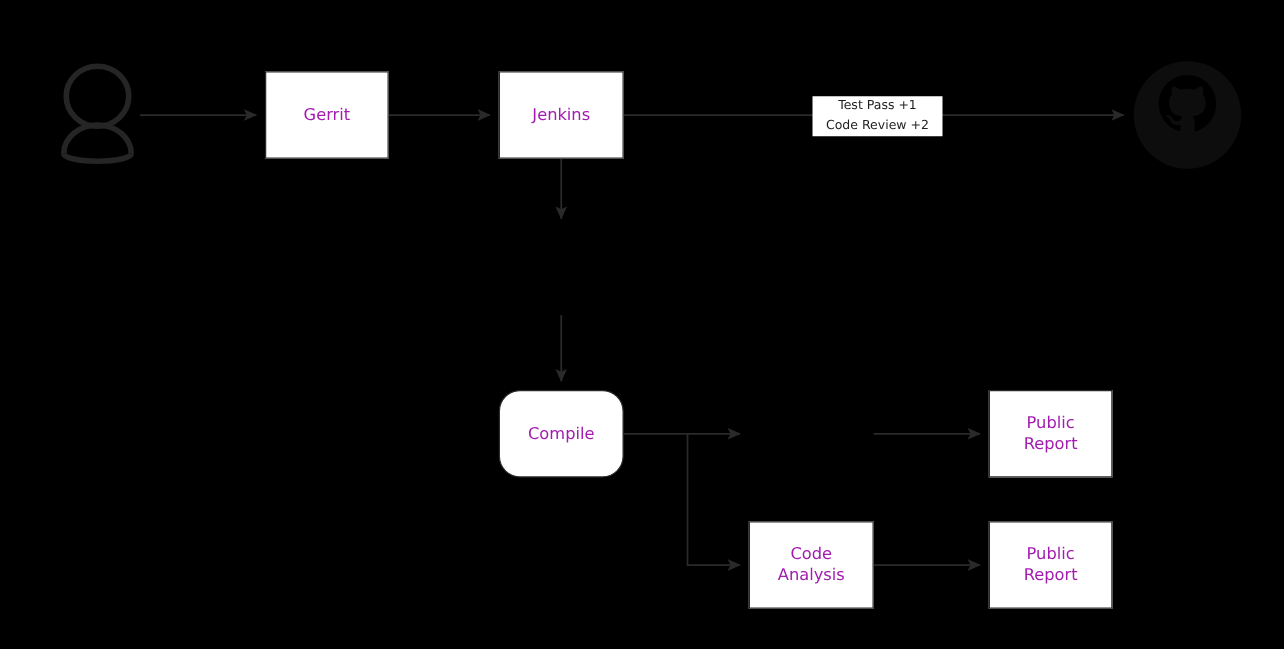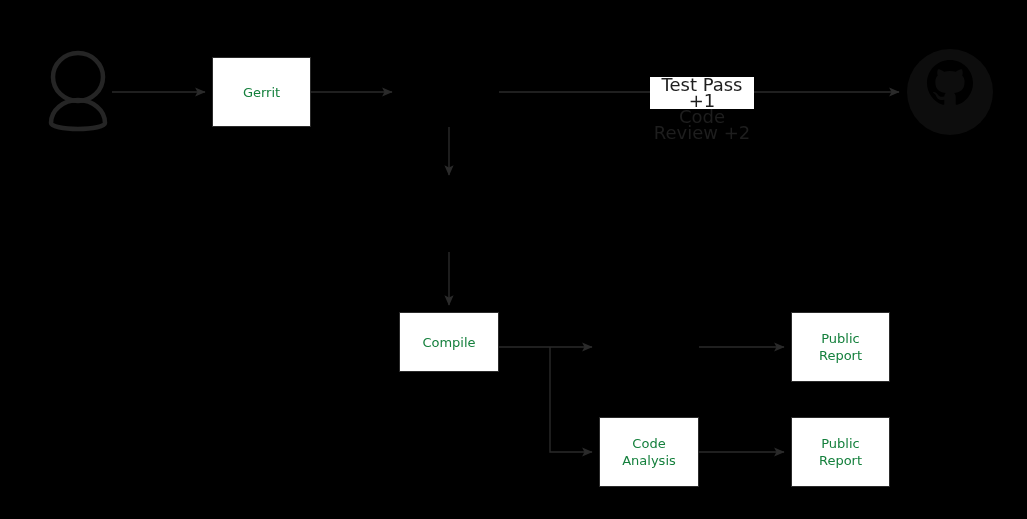--- a/index.html
+++ b/index.html
@@ -24,34 +24,34 @@
     left: 0;
     top: 0;
     width: 1027px;
     height: 519px;
   }
   .node {
     position: absolute;
     background: #ffffff;
     border: 1px solid #2b2b2b;
     box-sizing: border-box;
-    color: #15803d;
+    color: #a21caf;
     font-size: 13px;
     line-height: 17px;
     display: flex;
     align-items: center;
     justify-content: center;
     text-align: center;
     white-space: pre-line;
   }
   .edge-label {
     position: absolute;
     background: #ffffff;
     color: #1e1e1e;
-    font-size: 18px;
+    font-size: 10px;
     line-height: 16px;
     text-align: center;
     white-space: pre-line;
     padding: 0 0;
     box-sizing: border-box;
   }
 </style>
 </head>
 <body>
 
@@ -97,23 +97,24 @@
         0-.5 0-2 0-3.9-6.4 1.4-7.8-3.1-7.8-3.1-1-2.7-2.6-3.4-2.6-3.4-2.1-1.4.2-1.4.2-1.4
         2.3.2 3.5 2.4 3.5 2.4 2 3.5 5.4 2.5 6.7 1.9.2-1.5.8-2.5 1.5-3.1-5.1-.6-10.5-2.6-10.5-11.4
         0-2.5.9-4.6 2.4-6.2-.2-.6-1-3 .2-6.2 0 0 1.9-.6 6.3 2.4a21.8 21.8 0 0 1 11.5 0c4.4-3 6.3-2.4
         6.3-2.4 1.2 3.2.5 5.6.2 6.2 1.5 1.6 2.4 3.7 2.4 6.2 0 8.8-5.4 10.8-10.5 11.3.8.7 1.6 2.1
         1.6 4.3 0 3.1 0 5.6 0 6.4 0 .6.4 1.3 1.6 1.1A23 23 0 0 0 973 83c0-12.7-10.3-23-23-23z"></path>
     </g>
   </svg>
 
   <div class="node" style="left:212px; top:57px; width:99px; height:70px;">Gerrit</div>
 
+  <div class="node" style="left:399px; top:57px; width:100px; height:70px;">Jenkins</div>
 
 
-  <div class="node" style="left:399px; top:312px; width:100px; height:60px;">Compile</div>
+  <div class="node" style="left:399px; top:312px; width:100px; height:70px;border-radius:17px;">Compile</div>
 
 
   <div class="node" style="left:599px; top:417px; width:100px; height:70px;">Code
 Analysis</div>
 
   <div class="node" style="left:791px; top:312px; width:99px; height:70px;">Public
 Report</div>
 
   <div class="node" style="left:791px; top:417px; width:99px; height:70px;">Public
 Report</div>

